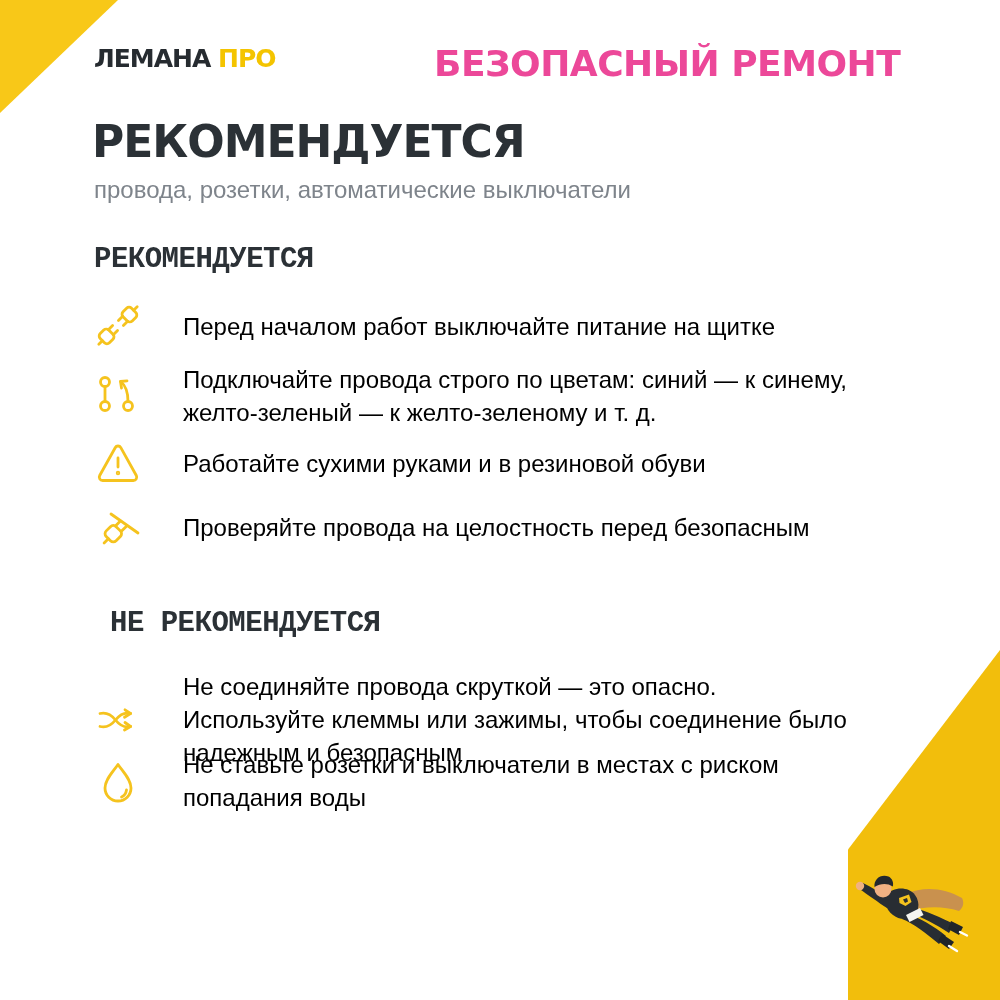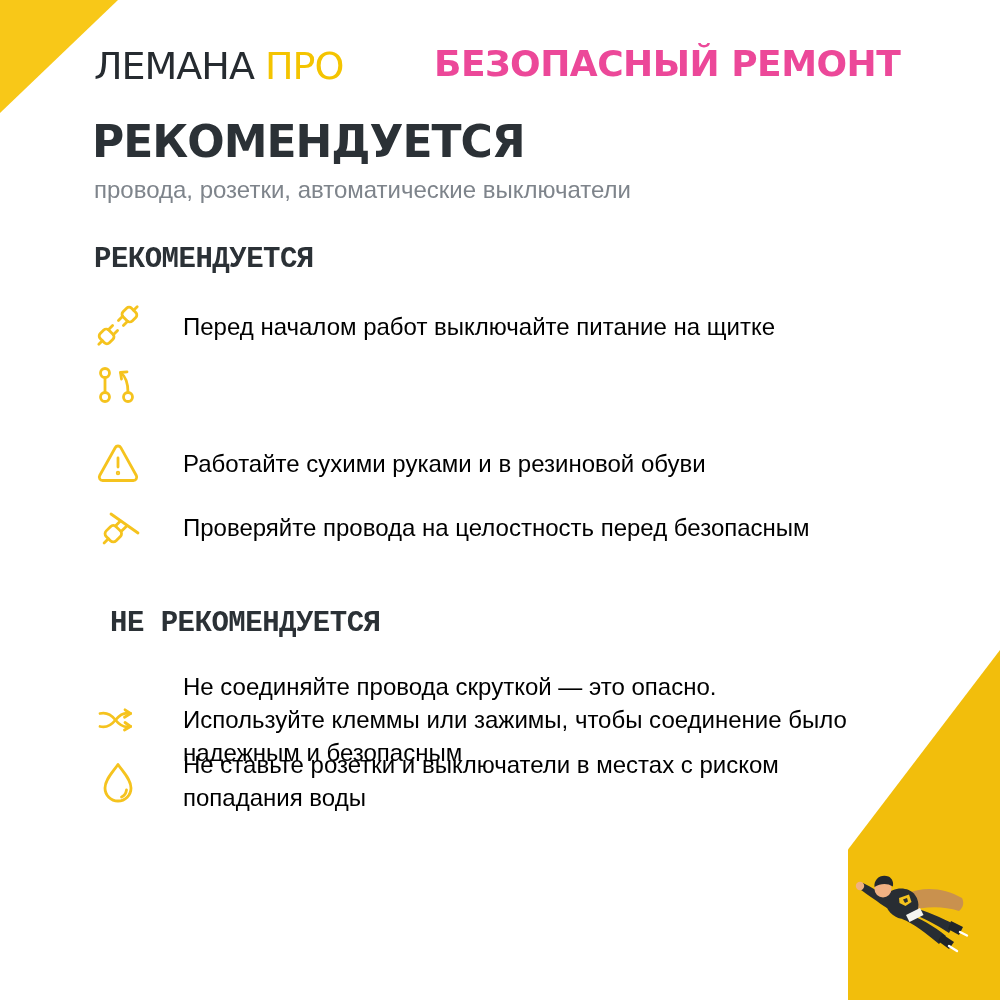--- a/index.html
+++ b/index.html
@@ -12,21 +12,21 @@
     position:absolute;left:0;top:0;width:118px;height:113px;
     background:#f8c818;clip-path:polygon(0 0,100% 0,0 100%);
   }
   .corner-br{
     position:absolute;left:848px;top:650px;width:152px;height:350px;
     background:#f2be0c;clip-path:polygon(0 57%,100% 0,100% 100%,0 100%);
   }
   
   .logo{
     position:absolute;left:94px;top:44px;
-    font-family:"DejaVu Sans",sans-serif;font-weight:normal;font-size:38px;
+    font-family:"DejaVu Sans",sans-serif;font-weight:bold;font-size:25px;
     letter-spacing:-1px;color:#262b30;white-space:nowrap;
   }
   .logo .accent{color:#f4c400;}
   .program-title{
     position:absolute;left:434px;top:43px;
     font-family:"DejaVu Sans",sans-serif;font-weight:bold;font-size:36px;
     letter-spacing:-0.5px;color:#ec4899;white-space:nowrap;
   }
   
   .page-title{
@@ -107,20 +107,22 @@
     <span class="icon">
       <svg viewBox="0 0 48 48" fill="none" stroke="#f5c31e" stroke-width="2.8" stroke-linecap="round" stroke-linejoin="round">
         <circle cx="11" cy="10" r="4.5"></circle>
         <line x1="11" y1="14.5" x2="11" y2="29.5"></line>
         <circle cx="11" cy="34" r="4.5"></circle>
         <circle cx="34" cy="34" r="4.5"></circle>
         <path d="M34 29.5 C34 21 32.5 14 26.5 9.5"></path>
         <path d="M27.5 16 L26.5 9.5 L33 8.8"></path>
       </svg>
     </span>
+    <span class="item-text">Подключайте провода строго по цветам: синий — к синему,
+желто-зеленый — к желто-зеленому и т. д.</span>
   </div>
 
   <div class="item row-3">
     <span class="icon">
       <svg viewBox="0 0 48 48" fill="none" stroke="#f5c31e" stroke-width="2.8" stroke-linecap="round" stroke-linejoin="round">
         <path d="M24 7 C25.2 7 26.2 7.6 26.8 8.7 L42.3 36.5 C43.5 38.7 42 41.5 39.4 41.5 L8.6 41.5 C6 41.5 4.5 38.7 5.7 36.5 L21.2 8.7 C21.8 7.6 22.8 7 24 7 Z"></path>
         <line x1="24" y1="19" x2="24" y2="28"></line>
         <circle cx="24" cy="34" r="0.8" fill="#f5c31e"></circle>
       </svg>
     </span>

